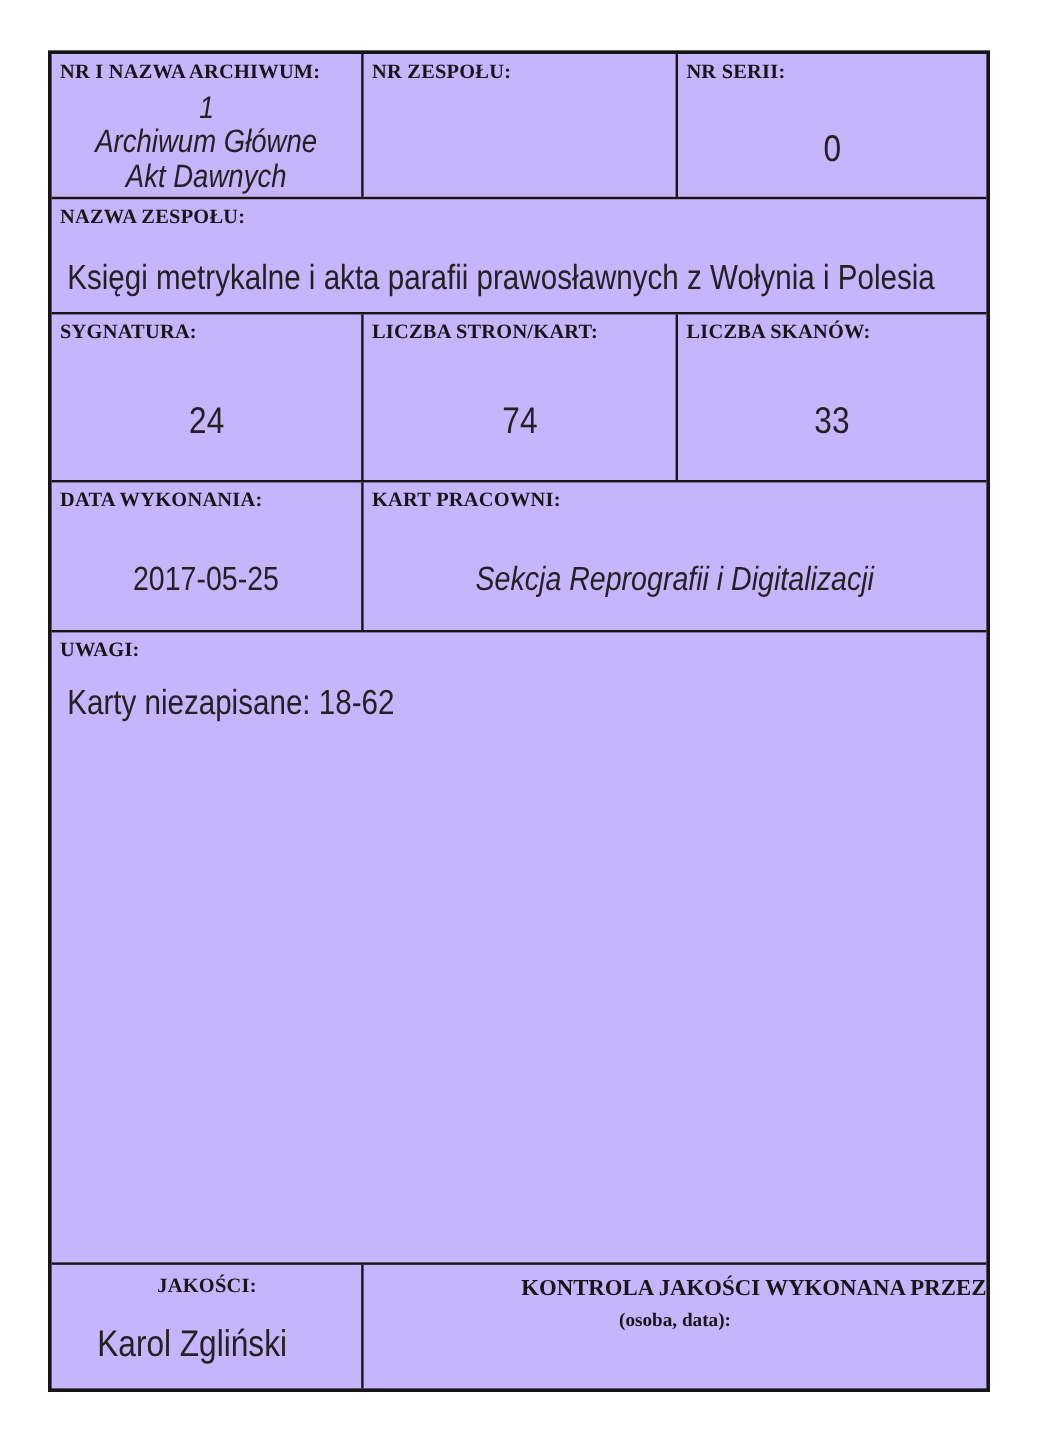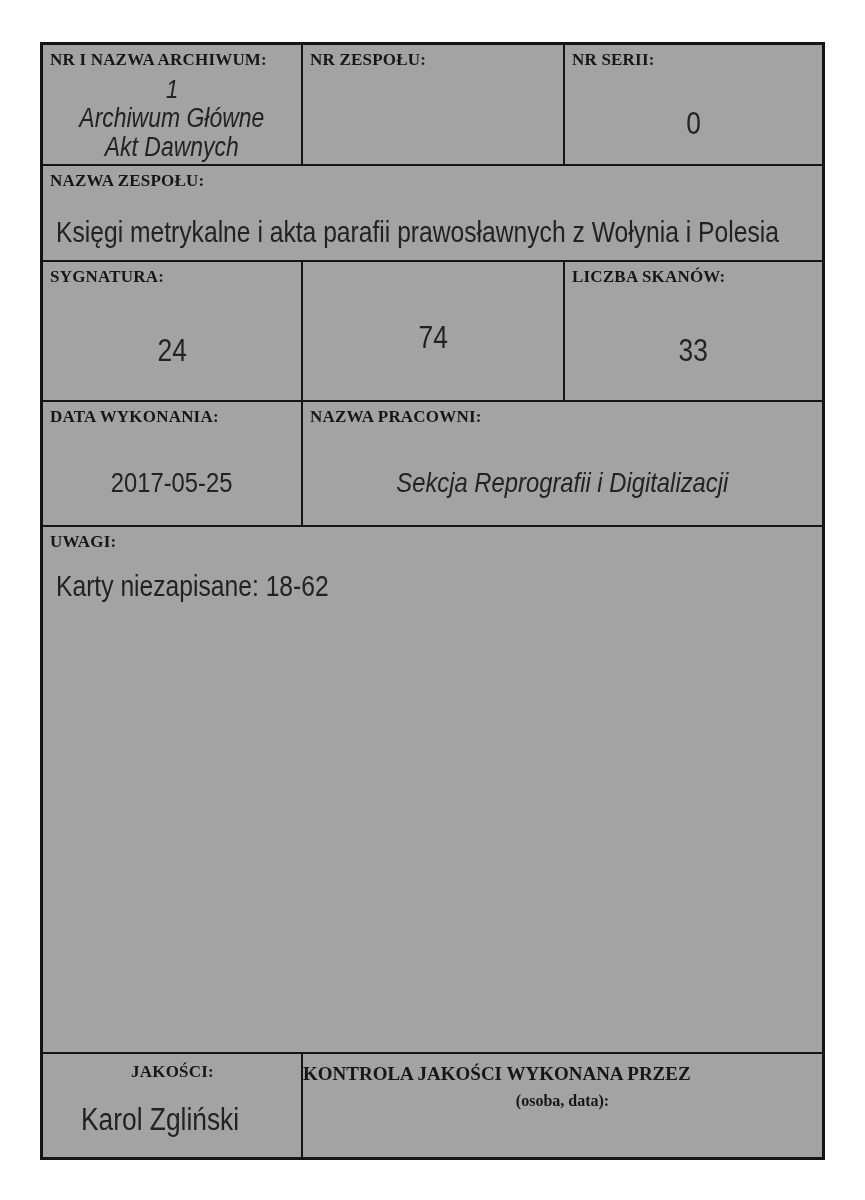--- a/index.html
+++ b/index.html
@@ -3,21 +3,21 @@
 <meta charset="utf-8">
 <style>
   * { margin:0; padding:0; box-sizing:border-box; }
   body { background:#ffffff; font-family:"Liberation Sans", sans-serif; }
   .sheet {
     position:relative; width:865px; height:1200px; background:#ffffff; overflow:hidden;
     color:#1c1c1c;
   }
   .form {
     position:absolute; left:40px; top:42px; width:785px; height:1118px;
-    border:3px solid #151515; display:flex; flex-direction:column; background:#a3a3a3;
+    border:3px solid #151515; display:flex; flex-direction:column; background:#c4b5fd;
   }
   .row { display:flex; border-bottom:2px solid #151515; flex:0 0 auto; }
   .row:last-child { border-bottom:none; }
   .cell { border-right:2px solid #151515; position:relative; display:flex; flex-direction:column; overflow:hidden; }
   .cell:last-child { border-right:none; }
   .c1 { width:260px; flex:0 0 260px; }
   .c2 { width:262px; flex:0 0 262px; }
   .cfill { flex:1 1 auto; }
   .r1 { height:121px; }
   .r2 { height:96px; }
@@ -40,21 +40,21 @@
   }
   .val.origin-left { transform-origin:left center; }
   .val.num { font-size:31px; }
   .val.txt { font-size:29px; }
   .val.date { font-size:28px; }
   .val.italic { font-style:italic; }
   .archive-num { font-size:26px; font-style:italic; line-height:29px; }
   .archive-name { font-size:27px; font-style:italic; line-height:29px; }
   .qc-line1 {
     font-family:"Liberation Serif", serif; font-weight:bold; font-size:19px;
-    text-align:left; padding-top:9px; color:#161616;
+    text-align:right; padding-top:9px; color:#161616;
   }
   .qc-line2 {
     font-family:"Liberation Serif", serif; font-weight:bold; font-size:16px;
     text-align:center; padding-top:7px; color:#161616;
   }
   .scanner-name-area { flex:1 1 auto; display:flex; align-items:center; padding-left:38px; }
   .scanner-name { font-size:31px; }
   .remarks-val { padding-left:13px; }
   .fonds-name-area { padding-left:13px; }
 </style>
@@ -94,41 +94,42 @@
     </div>
 
     <div class="row r3">
       <div class="cell c1">
         <div class="label">SYGNATURA:</div>
         <div class="valarea">
           <div class="val num">24</div>
         </div>
       </div>
       <div class="cell c2">
+        <div class="label">LICZBA STRON/KART:</div>
         <div class="valarea">
           <div class="val num">74</div>
         </div>
       </div>
       <div class="cell cfill">
         <div class="label">LICZBA SKANÓW:</div>
         <div class="valarea">
           <div class="val num">33</div>
         </div>
       </div>
     </div>
 
     <div class="row r4">
       <div class="cell c1">
         <div class="label">DATA WYKONANIA:</div>
         <div class="valarea">
           <div class="val date">2017-05-25</div>
         </div>
       </div>
       <div class="cell cfill">
-        <div class="label">NAZWA PRACOWNI:</div>
+        <div class="label">KART PRACOWNI:</div>
         <div class="valarea">
           <div class="val date italic">Sekcja Reprografii i Digitalizacji</div>
         </div>
       </div>
     </div>
 
     <div class="row r5">
       <div class="cell cfill">
         <div class="label">UWAGI:</div>
         <div class="valarea left topalign remarks-val">

